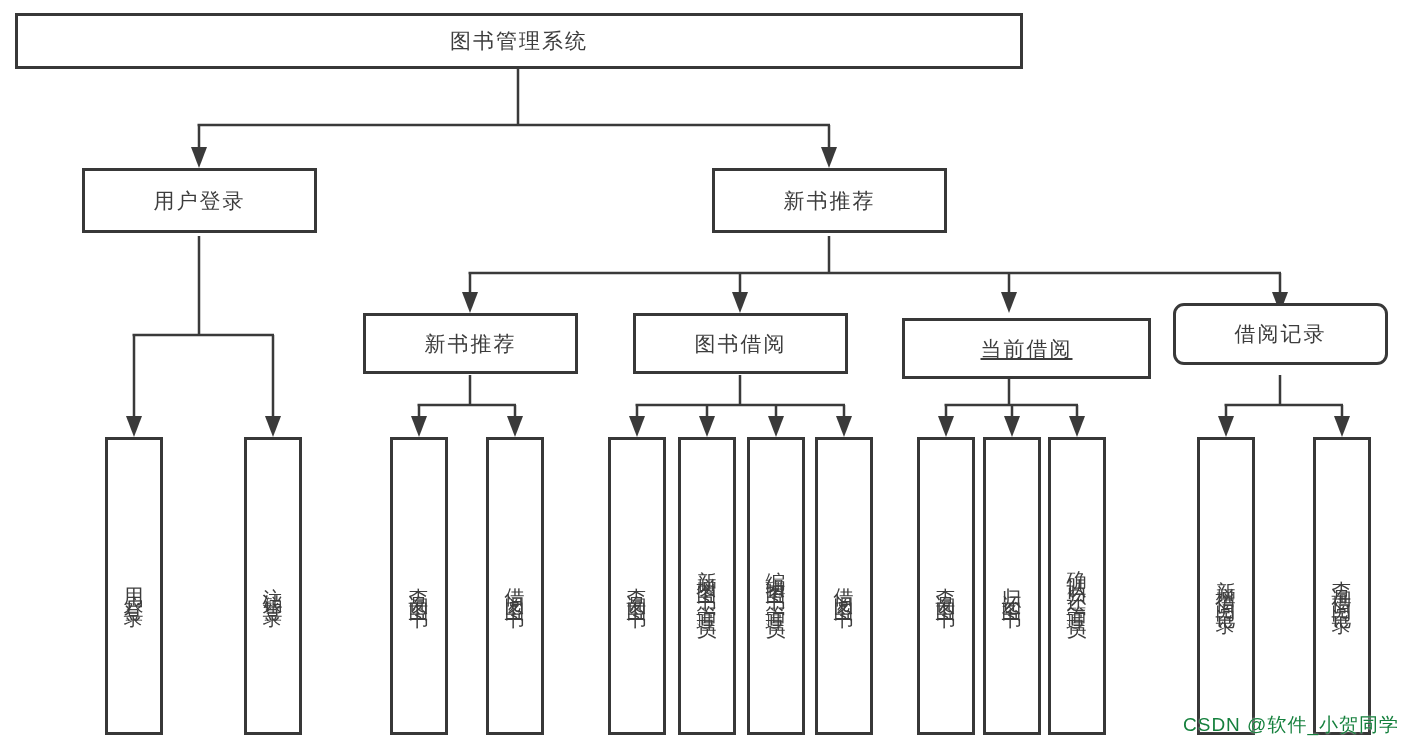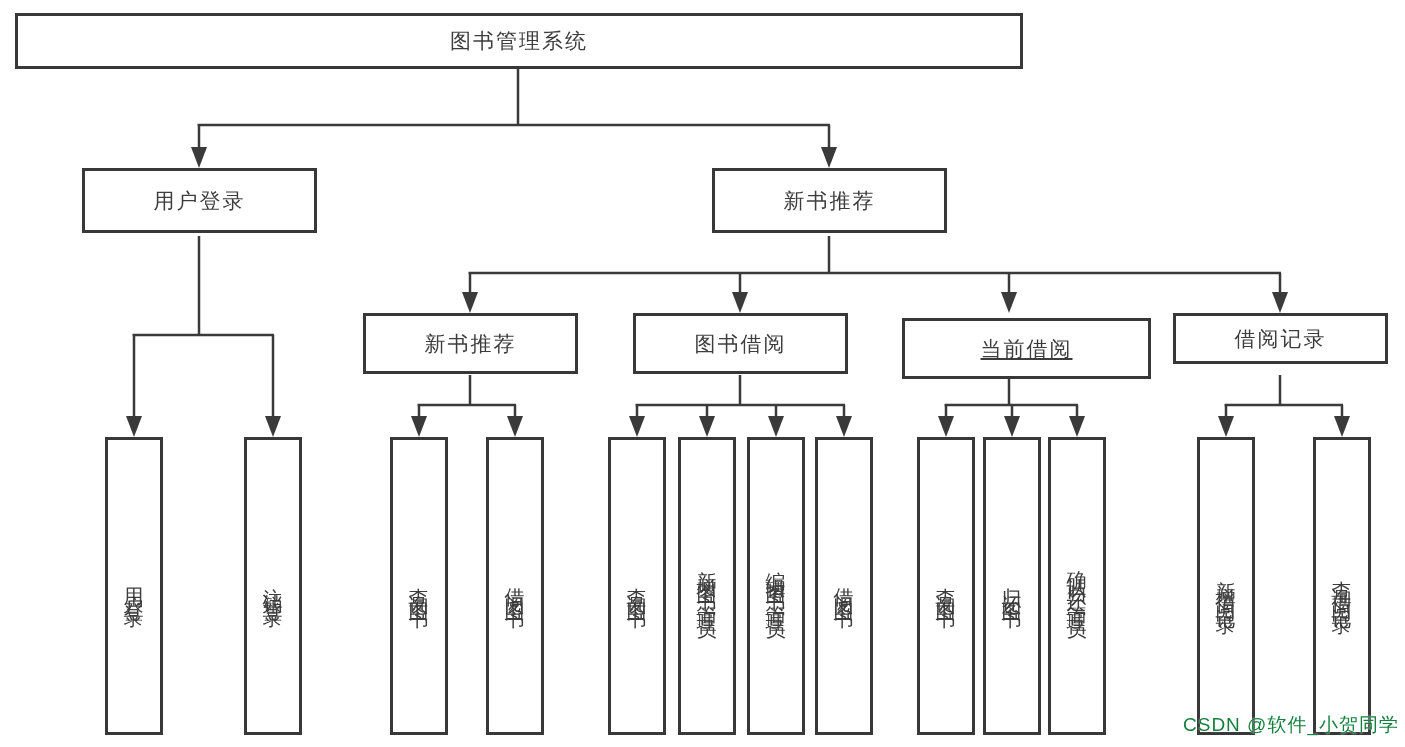--- a/index.html
+++ b/index.html
@@ -115,21 +115,21 @@
 
   <div class="node" style="left:633px; top:313px; width:215px; height:61px;">
     <span class="h-label">图书借阅</span>
   </div>
   <div class="node" style="left:363px; top:313px; width:215px; height:61px;">
     <span class="h-label">新书推荐</span>
   </div>
   <div class="node" style="left:902px; top:318px; width:249px; height:61px;text-decoration:underline;">
     <span class="h-label">当前借阅</span>
   </div>
-  <div class="node" style="left:1173px; top:313px; width:215px; height:51px;">
+  <div class="node" style="left:1173px; top:303px; width:215px; height:62px;border-radius:11px;">
     <span class="h-label">借阅记录</span>
   </div>
 
   <div class="node leaf" style="left:105px; top:437px; width:58px; height:298px;">
     <span>用户登录</span>
   </div>
   <div class="node leaf" style="left:244px; top:437px; width:58px; height:298px;">
     <span>注销登录</span>
   </div>
 

